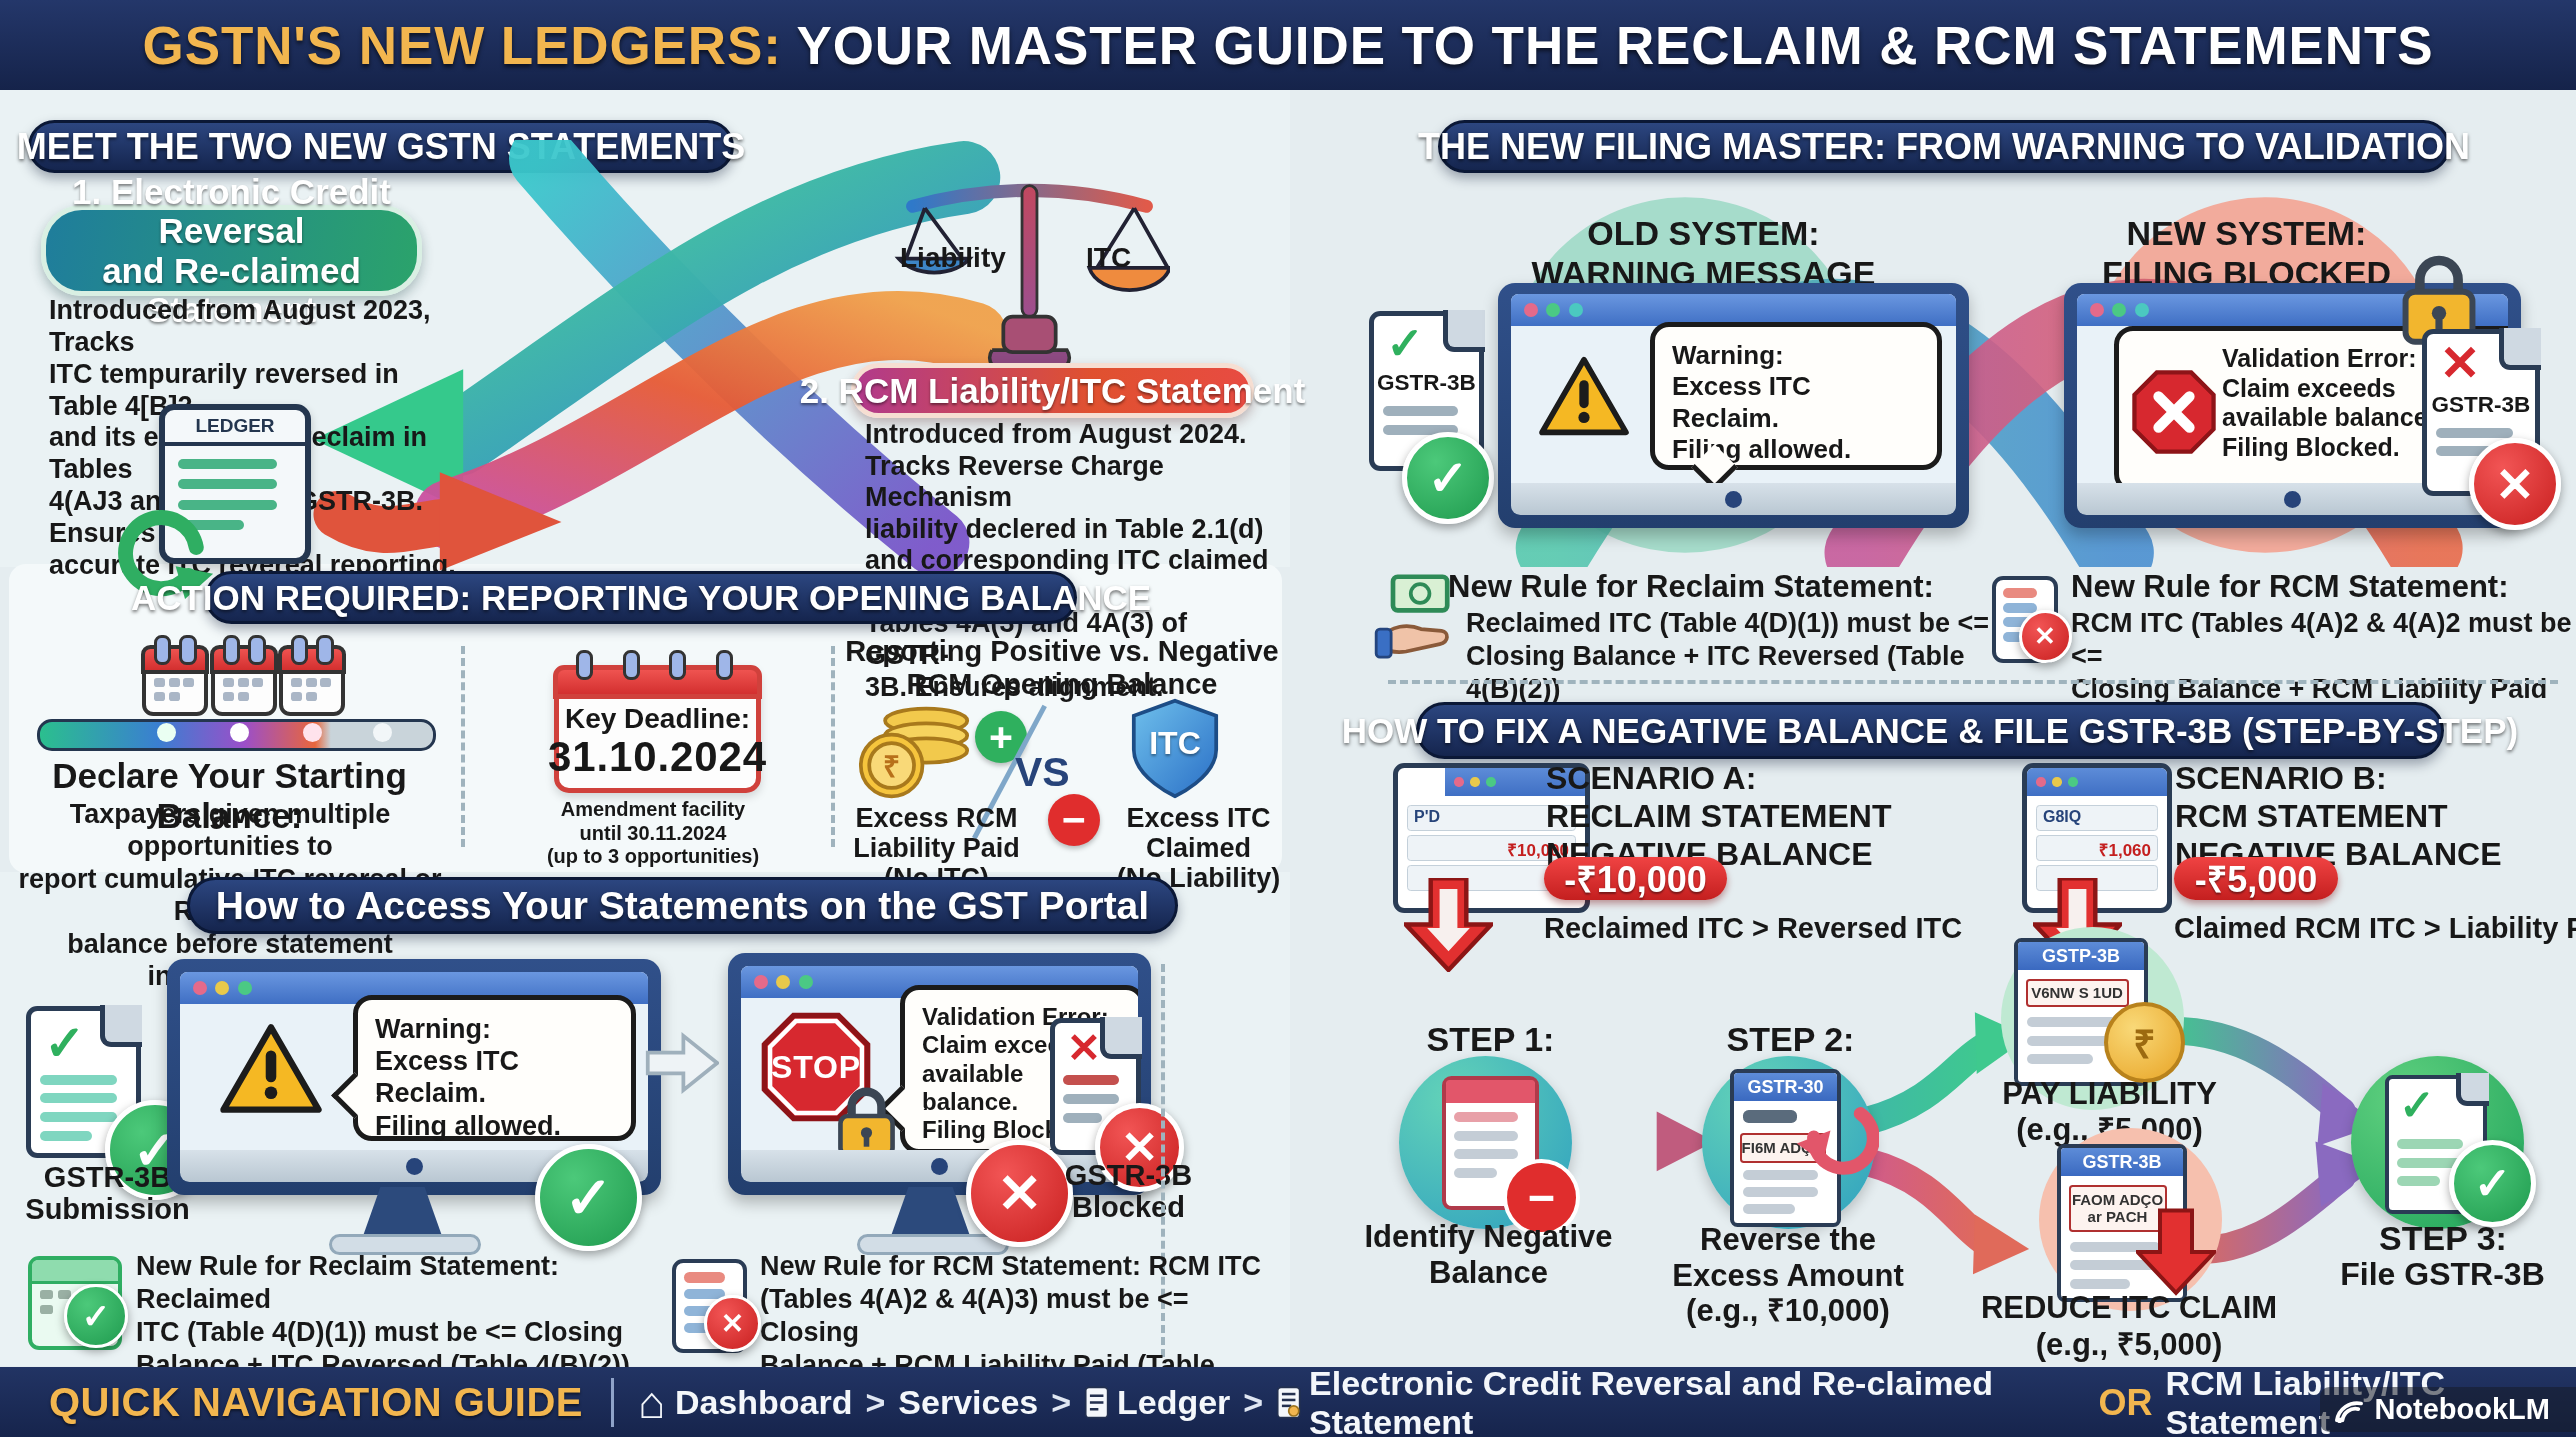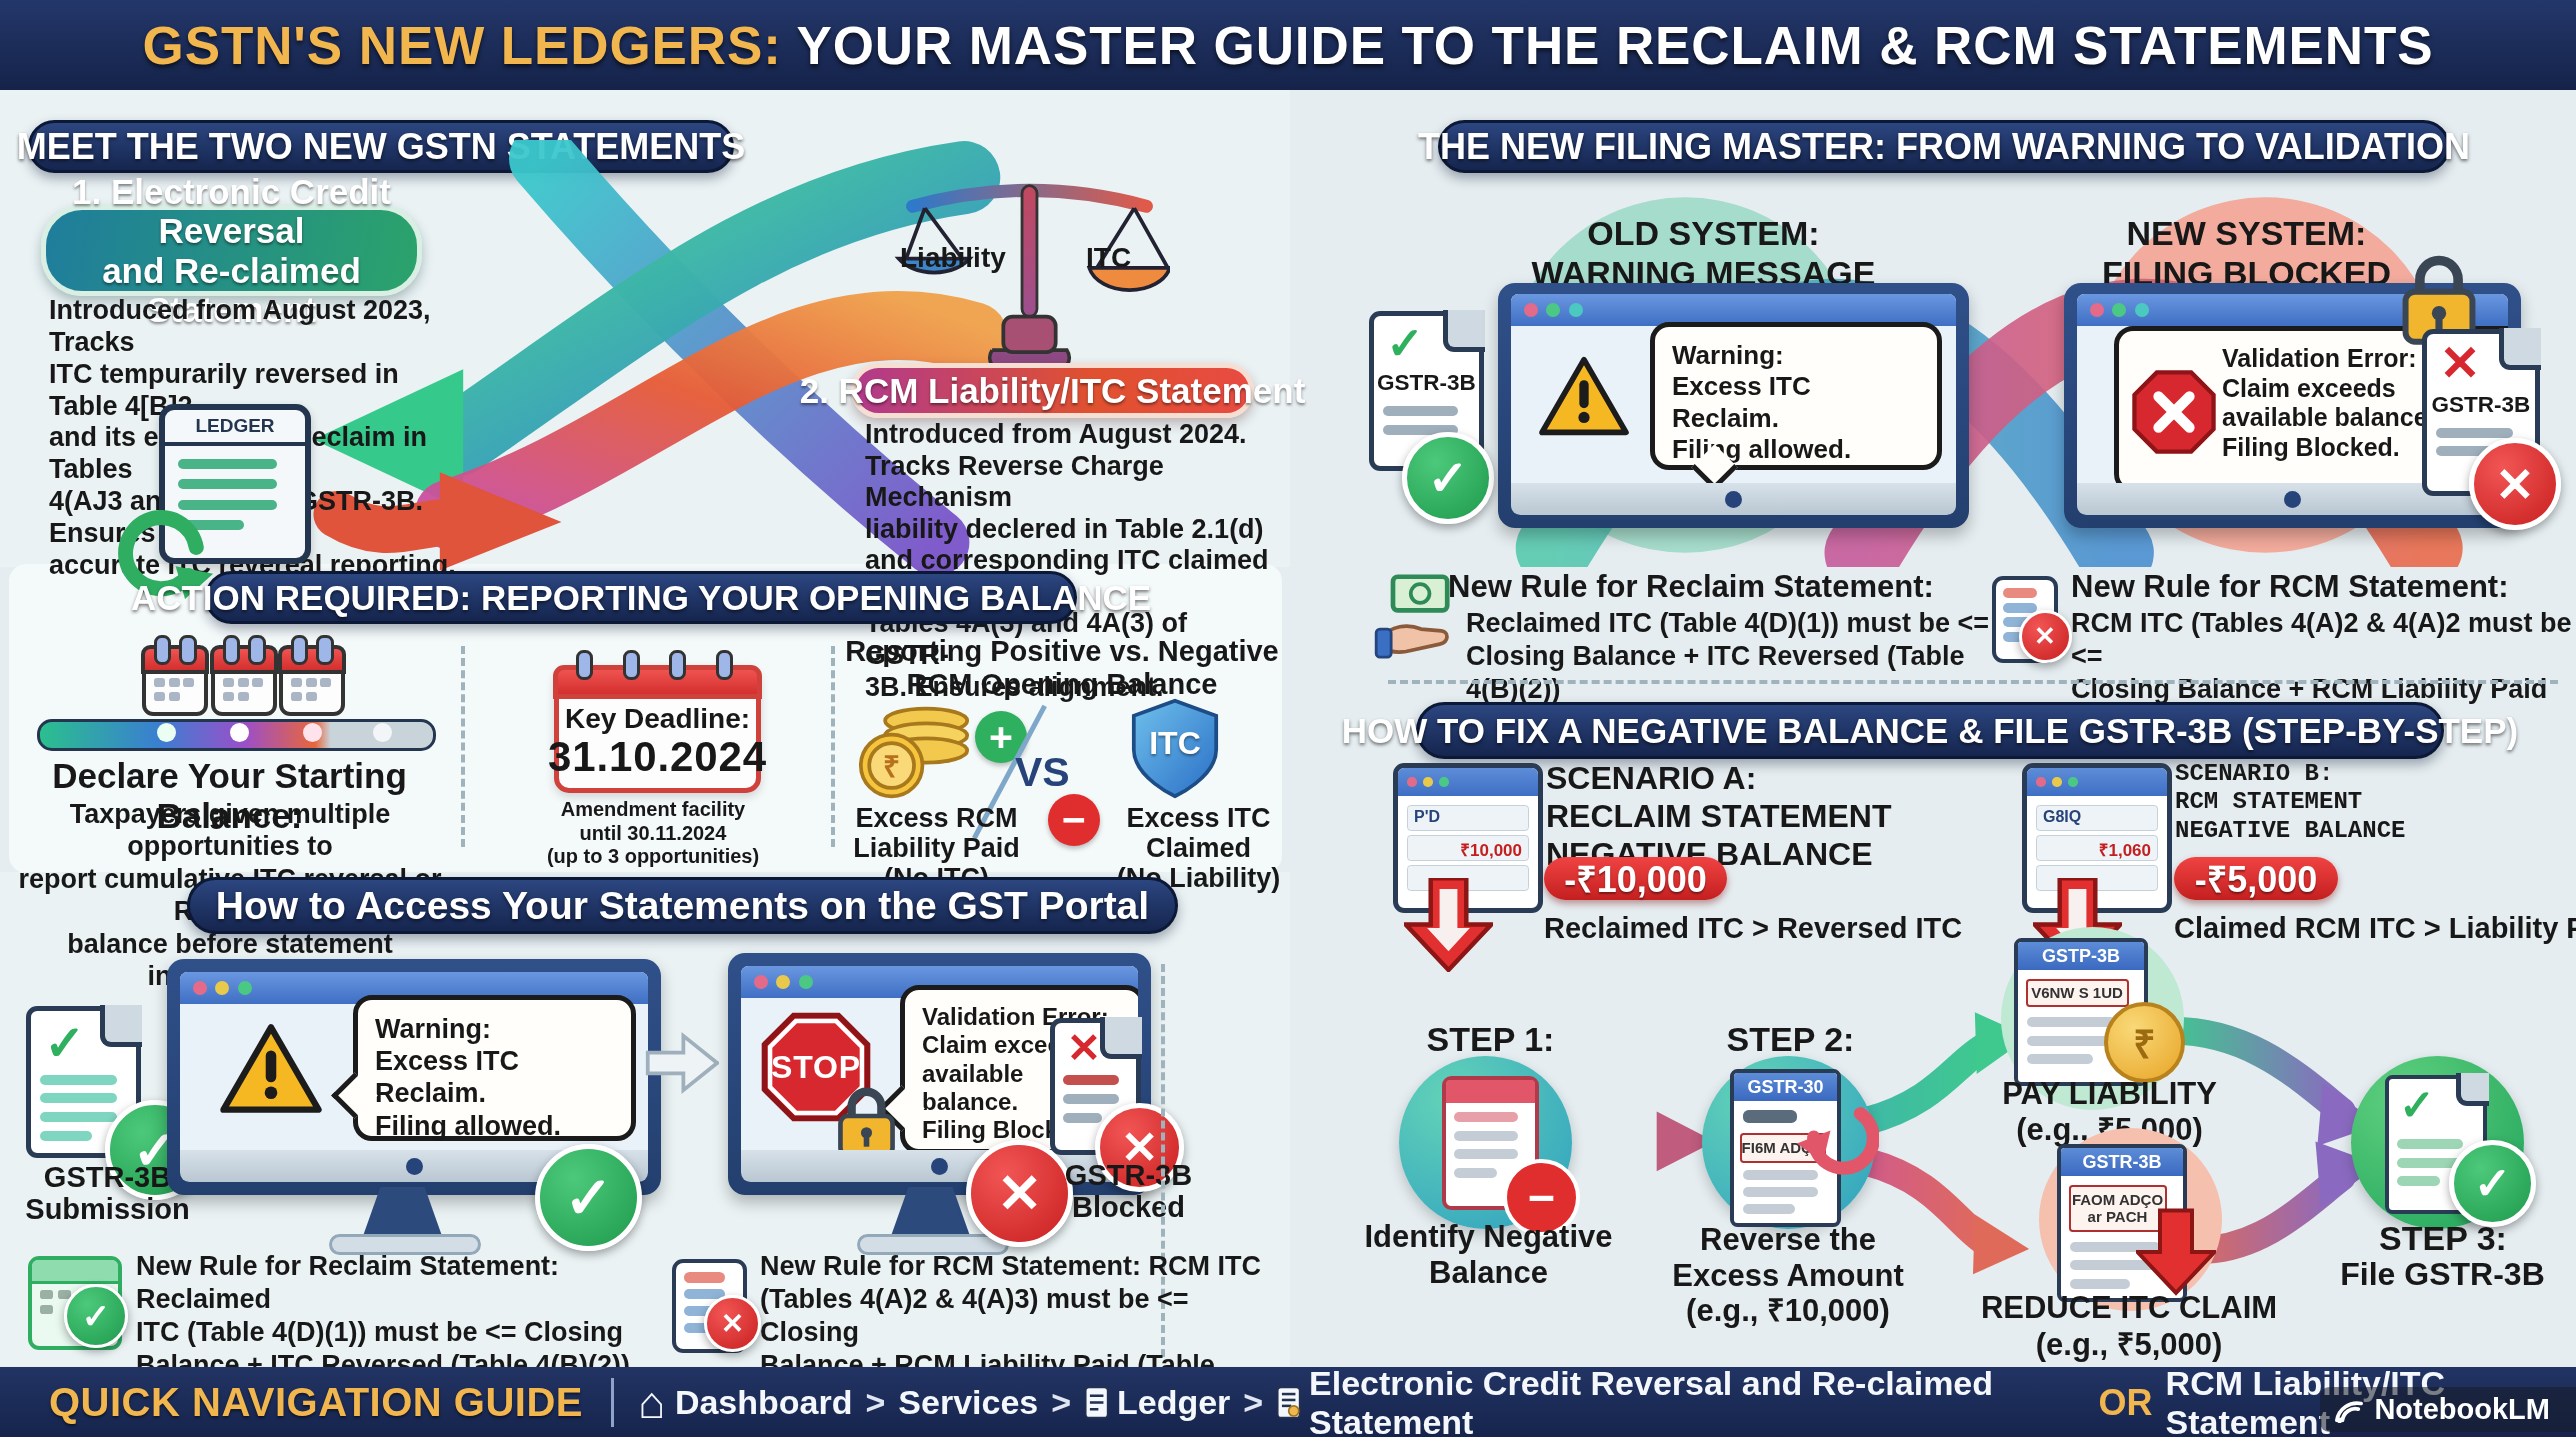--- a/index.html
+++ b/index.html
@@ -466,21 +466,21 @@
     <div class="statusc bad" style="left:22.5px;top:30px;width:47px;height:47px;font-size:26px;border-width:3.7px;">✕</div>
   </div>
   <div class="abs" style="left:2071px;top:569px;width:524px;font-size:31px;">New Rule for RCM Statement:</div>
   <div class="abs pre" style="left:2071px;top:607px;width:524px;font-size:27px;line-height:1.22;">RCM ITC (Tables 4(A)2 &amp; 4(A)2 must be &lt;=
 Closing Balance + RCM Liability Paid (Table 3.1(d)).</div>
 
   <div class="divider-h" style="left:1388px;top:680px;width:1170px;"></div>
 
   <div class="hdr" style="left:1416px;top:702px;width:1022px;height:51px;font-size:35px;">HOW TO FIX A NEGATIVE BALANCE &amp; FILE GSTR-3B (STEP-BY-STEP)</div>
 
-  <div class="mini" style="left:1393px;top:763px;width:140px;height:140px;">
+  <div class="mini" style="left:1393px;top:763px;width:140px;height:140px;padding-left:47px;">
     <div class="minibar">
         <div class="mdot" style="width:9.4px;height:9.4px;background:#e46a8a;"></div>
         <div class="mdot" style="width:9.4px;height:9.4px;background:#e8c94b;"></div>
         <div class="mdot" style="width:9.4px;height:9.4px;background:#4bc984;"></div>
       </div>
     <div class="cellrow" style="top:37px;">
         <span style="position:absolute;left:5.6px;top:1.9px;font-size:16px;color:#27447a;">P'D</span>
       </div>
     <div class="cellrow" style="top:67px;">
         <span style="position:absolute;right:5.6px;top:1.9px;font-size:17px;color:#c41f1f;">₹10,000</span>
@@ -508,21 +508,21 @@
       </div>
     <div class="cellrow" style="top:67px;">
         <span style="position:absolute;right:5.6px;top:1.9px;font-size:17px;color:#c41f1f;">₹1,060</span>
       </div>
     <div class="cellrow" style="top:97px;"></div>
   </div>
   <svg class="abs" style="left:2033px;top:878px;" width="89" height="94" viewBox="0 0 100 105">
     <polygon points="30,0 70,0 70,52 98,52 50,103 2,52 30,52" fill="#e23030" stroke="#8c1515" stroke-width="5"></polygon>
     <polygon points="40,12 60,12 60,56 74,56 50,82 26,56 40,56" fill="#f7f0ee"></polygon>
   </svg>
-  <div class="abs pre" style="left:2175px;top:760px;width:393px;font-size:24px;line-height:1.18;font-family:Liberation Mono, monospace;">SCENARIO B:
+  <div class="abs pre" style="left:2175px;top:760px;width:393px;font-size:32px;line-height:1.18;">SCENARIO B:
 RCM STATEMENT
 NEGATIVE BALANCE</div>
   <div class="redpill abs ctr" style="left:2174px;top:857px;width:164px;height:43px;font-size:36px;">-₹5,000</div>
   <div class="abs nowrap" style="left:2174px;top:912px;font-size:29px;">Claimed RCM ITC &gt; Liability Paid</div>
 
   <svg class="abs" style="left:1357px;top:973px;" width="1217" height="393" viewBox="0 0 1300 420">
     <defs>
       <linearGradient id="gA1" x1="0" y1="0" x2="1" y2="0">
           <stop offset="0" stop-color="#3fb9a6"></stop>
           <stop offset="1" stop-color="#c05c7e"></stop>

